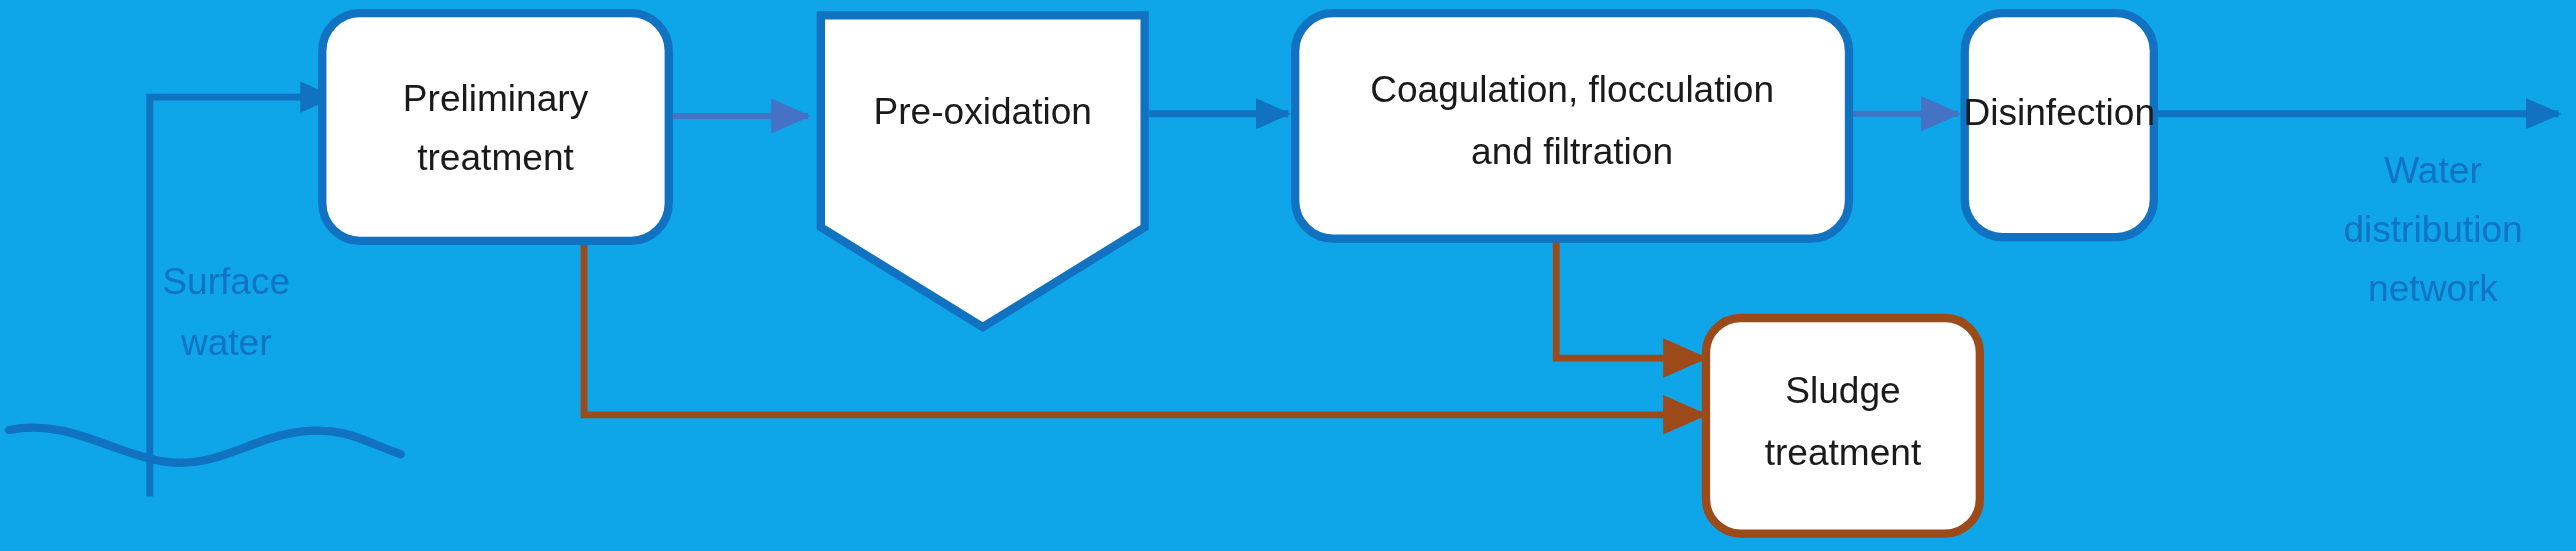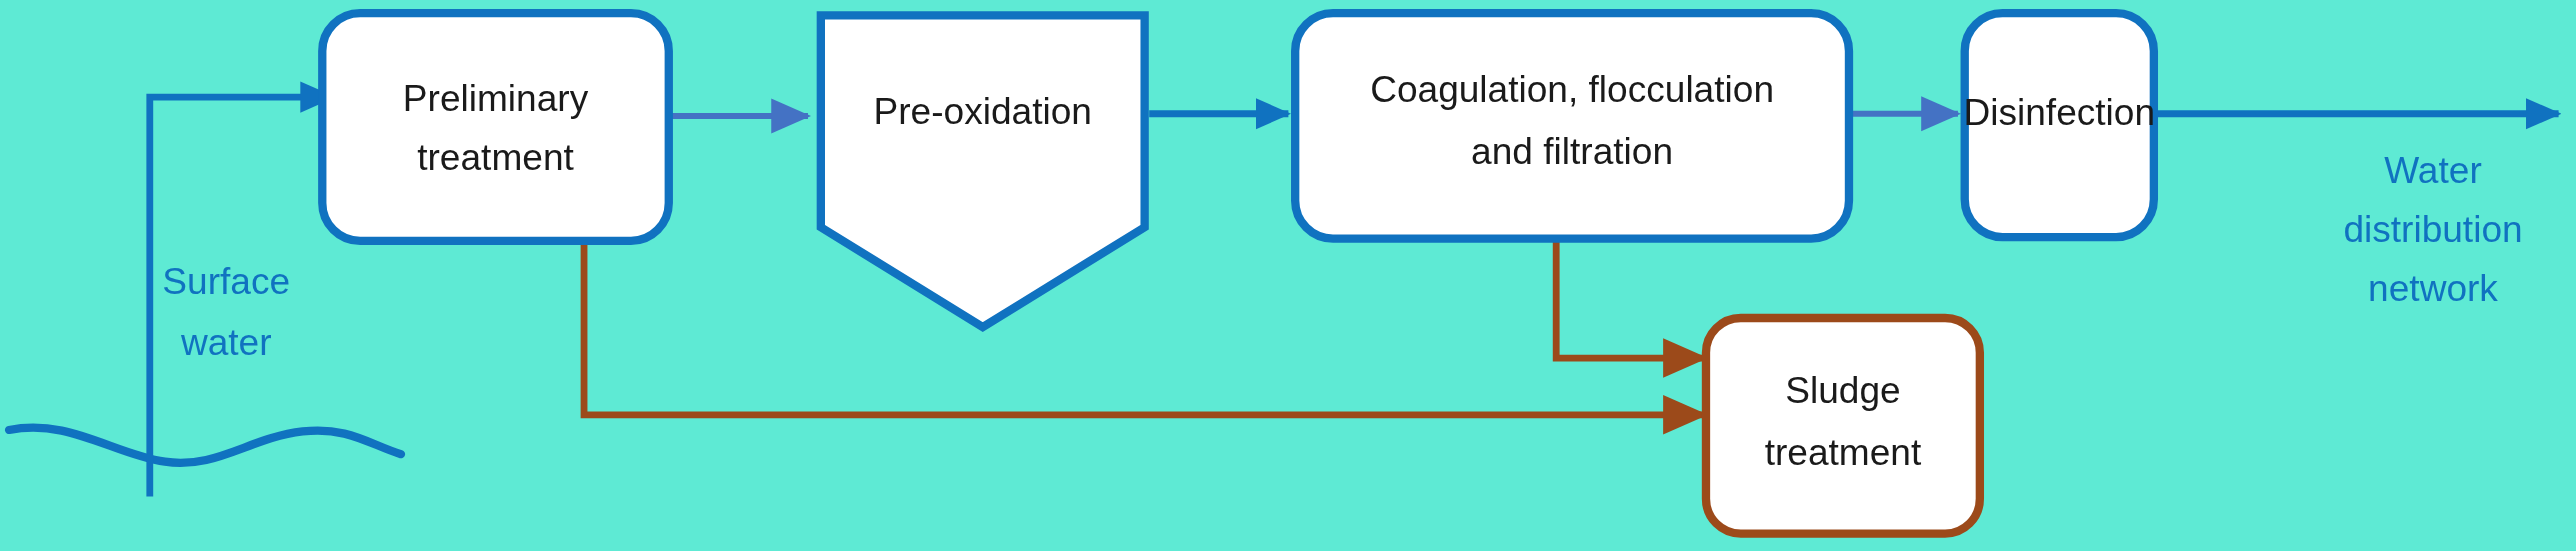--- a/index.html
+++ b/index.html
@@ -7,21 +7,21 @@
     padding: 0;
     background: #ffffff;
   }
   body {
     font-family: "Liberation Sans", sans-serif;
   }
   #canvas {
     position: relative;
     width: 2576px;
     height: 552px;
-    background: #5eead4;
+    background: #0ea5e9;
     overflow: hidden;
   }
   #diagram-svg {
     position: absolute;
     left: 0;
     top: 0;
     width: 2576px;
     height: 552px;
   }
   .node-label {

